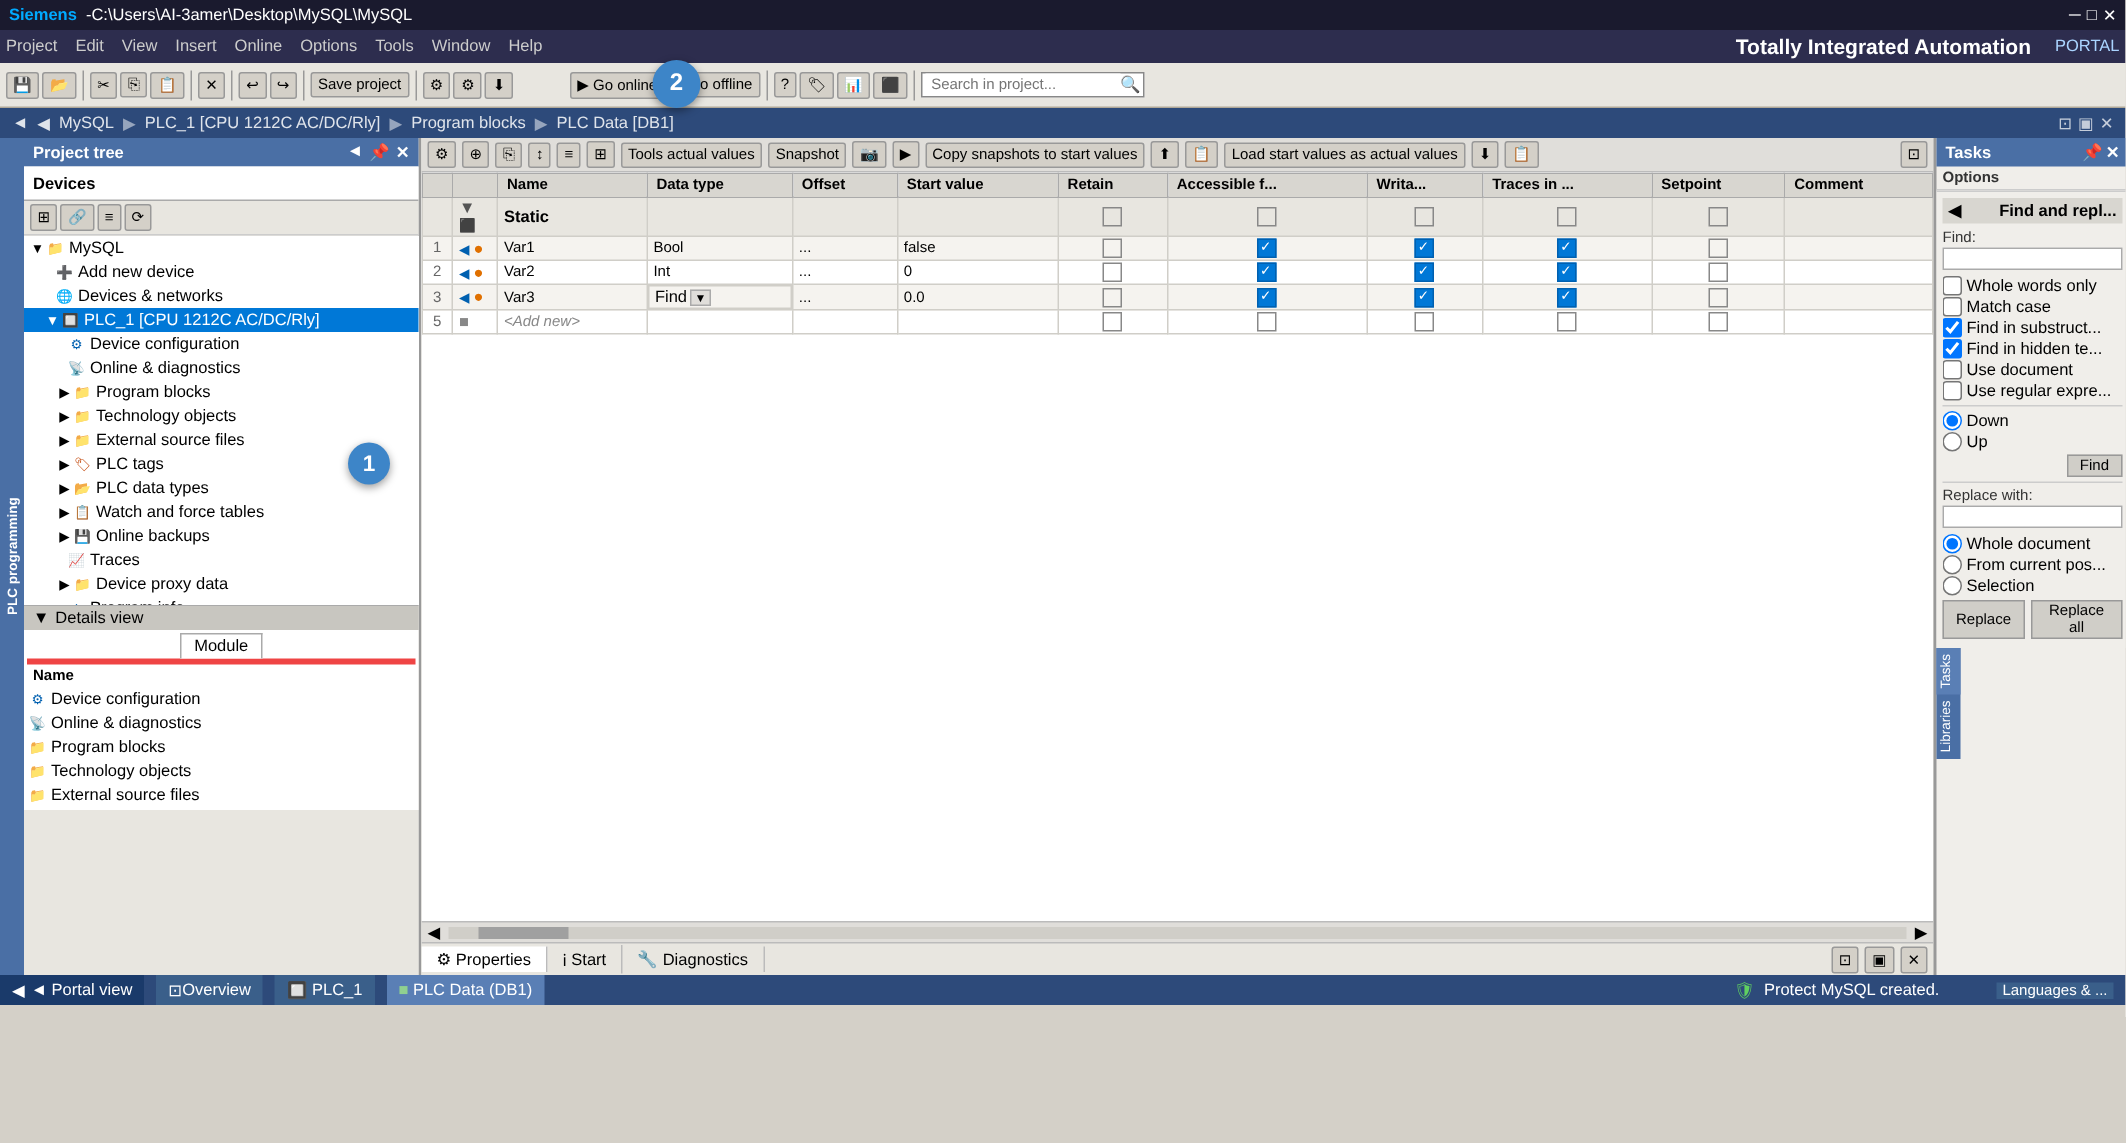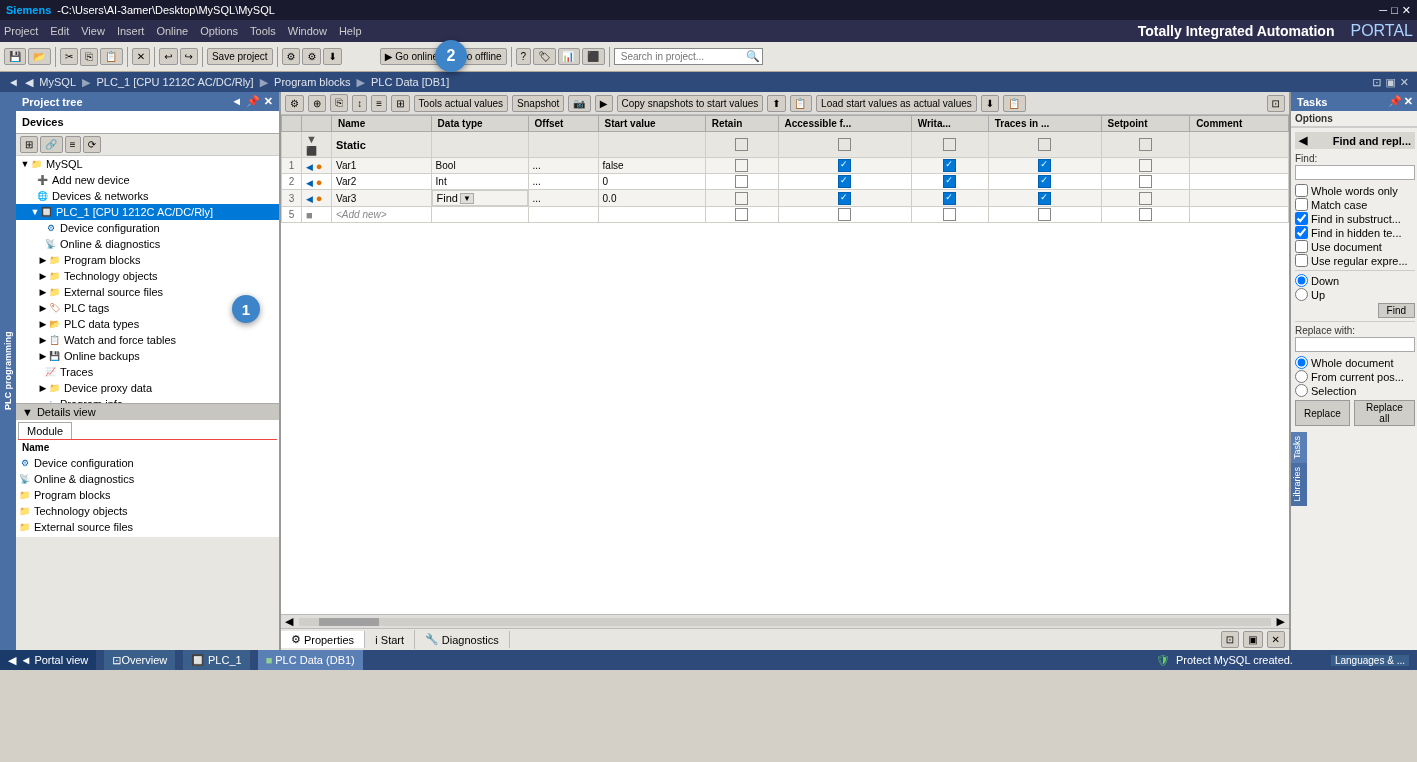--- a/index.html
+++ b/index.html
@@ -39,21 +39,21 @@
     .tree-item { display: flex; align-items: center; padding: 1px 0; cursor: pointer; white-space: nowrap; }
     .tree-item.selected { background: #0078d7; color: #fff; }
     .tree-indent { display: inline-block; }
     .tree-icon { width: 14px; height: 14px; display: inline-flex; align-items: center; justify-content: center; font-size: 9px; margin-right: 2px; flex-shrink: 0; }
     .expand-arrow { width: 10px; display: inline-block; text-align: center; font-size: 9px; cursor: pointer; }
 
     
     #details-view { background: #e8e6e0; border-top: 1px solid #999; }
     #details-header { background: #c8c6c0; padding: 2px 6px; display: flex; align-items: center; gap: 4px; cursor: pointer; }
     #details-content { background: #fff; padding: 2px; }
-    .details-tabs { display: flex; border-bottom: 1px solid #ef4444; }
+    .details-tabs { display: flex; border-bottom: 4px solid #ef4444; justify-content: center; }
     .details-tab { padding: 2px 8px; cursor: pointer; background: #e0deda; border: 1px solid #aaa; border-bottom: none; }
     .details-tab.active { background: #fff; }
 
     
     #center-panel { flex: 1; background: #f5f3ef; display: flex; flex-direction: column; overflow: hidden; }
     #plc-data-header { background: #e8e6e0; padding: 2px 8px; font-weight: bold; font-size: 12px; border-bottom: 1px solid #ccc; }
     #data-toolbar { background: #e0deda; padding: 2px 4px; display: flex; align-items: center; gap: 4px; border-bottom: 1px solid #bbb; flex-wrap: wrap; }
     #data-grid { flex: 1; overflow: auto; background: #fff; }
     .grid-table { width: 100%; border-collapse: collapse; }
     .grid-table th { background: #d8d6d0; border: 1px solid #aaa; padding: 2px 6px; text-align: left; font-weight: bold; font-size: 10px; position: sticky; top: 0; }
@@ -131,21 +131,21 @@
   <span>Project</span>
   <span>Edit</span>
   <span>View</span>
   <span>Insert</span>
   <span>Online</span>
   <span>Options</span>
   <span>Tools</span>
   <span>Window</span>
   <span>Help</span>
   <span style="margin-left:auto; font-size:14px; font-weight:bold; color:#fff;">Totally Integrated Automation</span>
-  <span style="font-size:16px; color:#aad4ff; margin-left:4px;">PORTAL</span>
+  <span style="font-size:11px; color:#aad4ff; margin-left:4px;">PORTAL</span>
 </div>
 
 <div id="toolbar" style="position:relative;">
   <button class="tb-btn">💾</button>
   <button class="tb-btn">📂</button>
   <div class="tb-sep"></div>
   <button class="tb-btn">✂</button>
   <button class="tb-btn">⎘</button>
   <button class="tb-btn">📋</button>
   <div class="tb-sep"></div>

